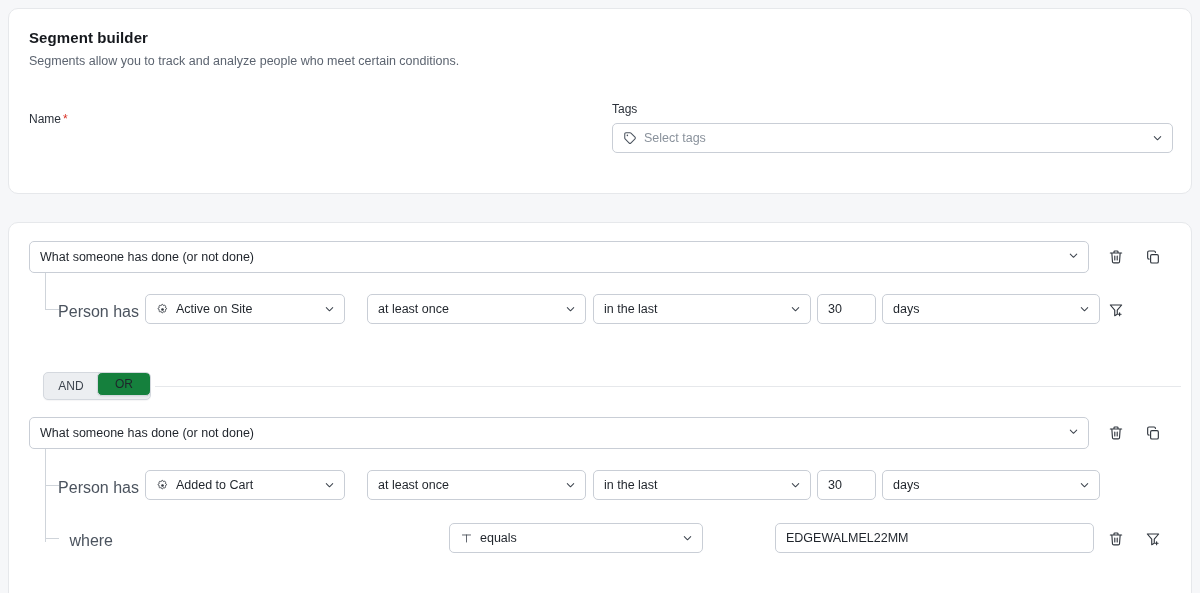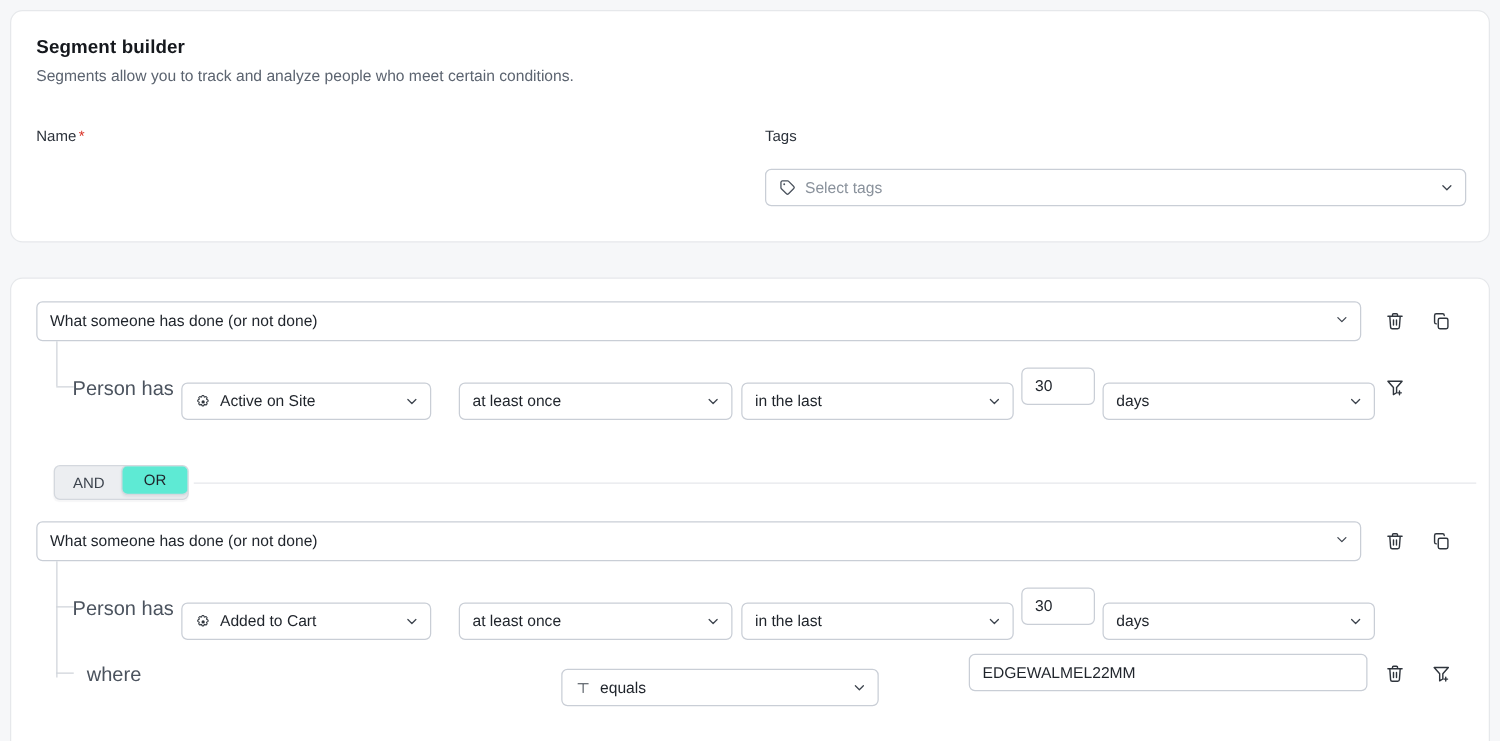--- a/index.html
+++ b/index.html
@@ -56,21 +56,20 @@
     height: 30px;
     border: 1px solid #c9ced6;
     border-radius: 5px;
     background: #fff;
     font-size: 12.5px;
     color: #1f242b;
     padding: 0 26px 0 10px;
     display: flex; align-items: center; gap: 7px;
     white-space: nowrap; overflow: hidden;
     font-family: "Liberation Sans", sans-serif;
-    margin-top: 12px;
   }
   .select .caret {
     position: absolute; right: 9px; top: 50%;
     transform: translateY(-50%);
     width: 11px; height: 11px; display: block;
   }
   .select .ph { color: #8a929c; }
 
   
   .type-select {
@@ -115,21 +114,21 @@
     box-shadow: 0 1px 1px rgba(16,24,40,.04);
   }
   .andor div {
     font-size: 12px;
     display: flex; align-items: center; justify-content: center;
     width: 54px;
     color: #3d444e;
     cursor: pointer;
   }
   .andor .active {
-    background: #5eead4;
+    background: #15803d;
     border-radius: 5px;
     border: 1px solid #d4d8de;
     margin: -1px;
     height: 24px;
     font-weight: normal;
     color: #1f242b;
     box-shadow: 0 1px 2px rgba(16,24,40,.06);
     position: relative;
     z-index: 2;
   }
@@ -150,21 +149,21 @@
 </head>
 <body>
 
 <div class="page">
 
   <div class="card" id="header-card">
 
     <div class="card-title">Segment builder</div>
     <div class="card-sub">Segments allow you to track and analyze people who meet certain conditions.</div>
 
-    <div class="field-label" style="left:20px; top:93px;text-align:right;">
+    <div class="field-label" style="left:20px; top:103px;text-align:right;">
       <span>Name</span><span class="req">*</span>
     </div>
 
     <div class="field-label" style="left:603px; top:93px;">Tags</div>
     <div class="select" style="left:603px; top:114px; width:561px;">
       <span style="display:flex;align-items:center;">
         <svg width="14" height="14" viewBox="0 0 24 24" fill="none" stroke="#4b535e" stroke-width="1.8" stroke-linecap="round" stroke-linejoin="round">
           <path d="M20.6 13.4 13.4 20.6a2 2 0 0 1-2.8 0l-7-7A2 2 0 0 1 3 12.2V5a2 2 0 0 1 2-2h7.2a2 2 0 0 1 1.4.6l7 7a2 2 0 0 1 0 2.8Z"></path>
           <circle cx="7.5" cy="7.5" r="1.3" fill="#4b535e" stroke="none"></circle>
         </svg>

